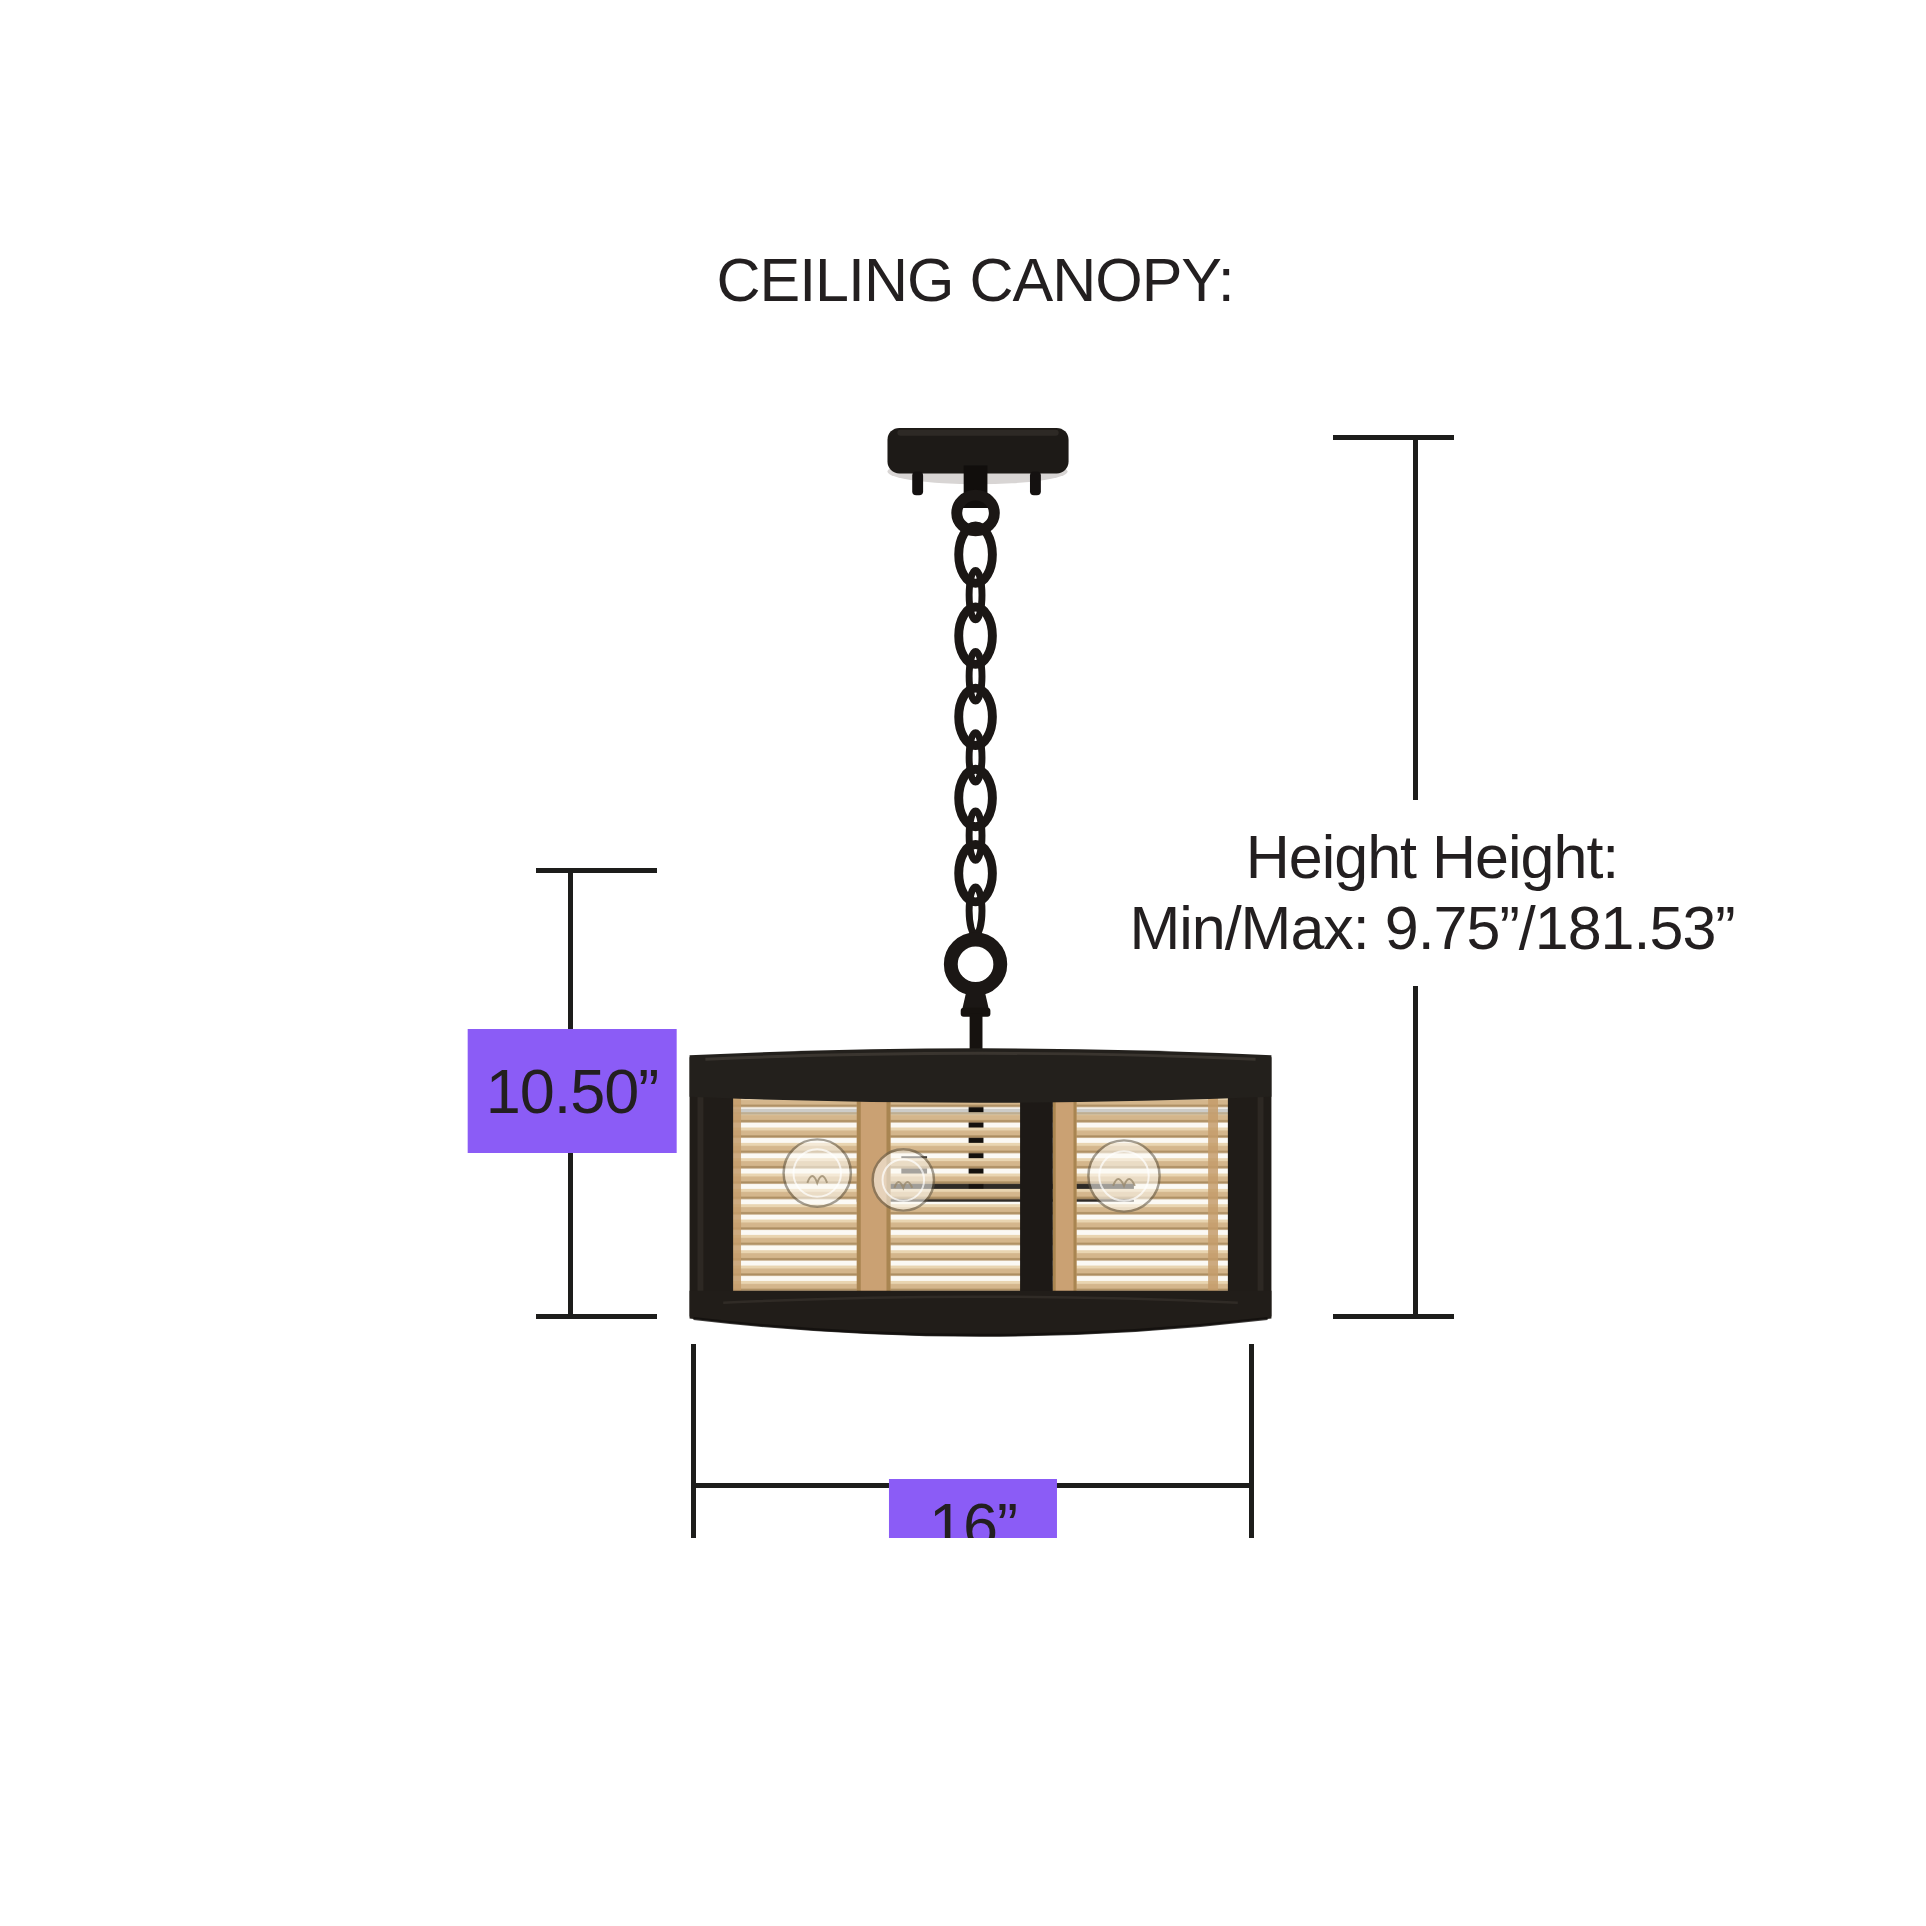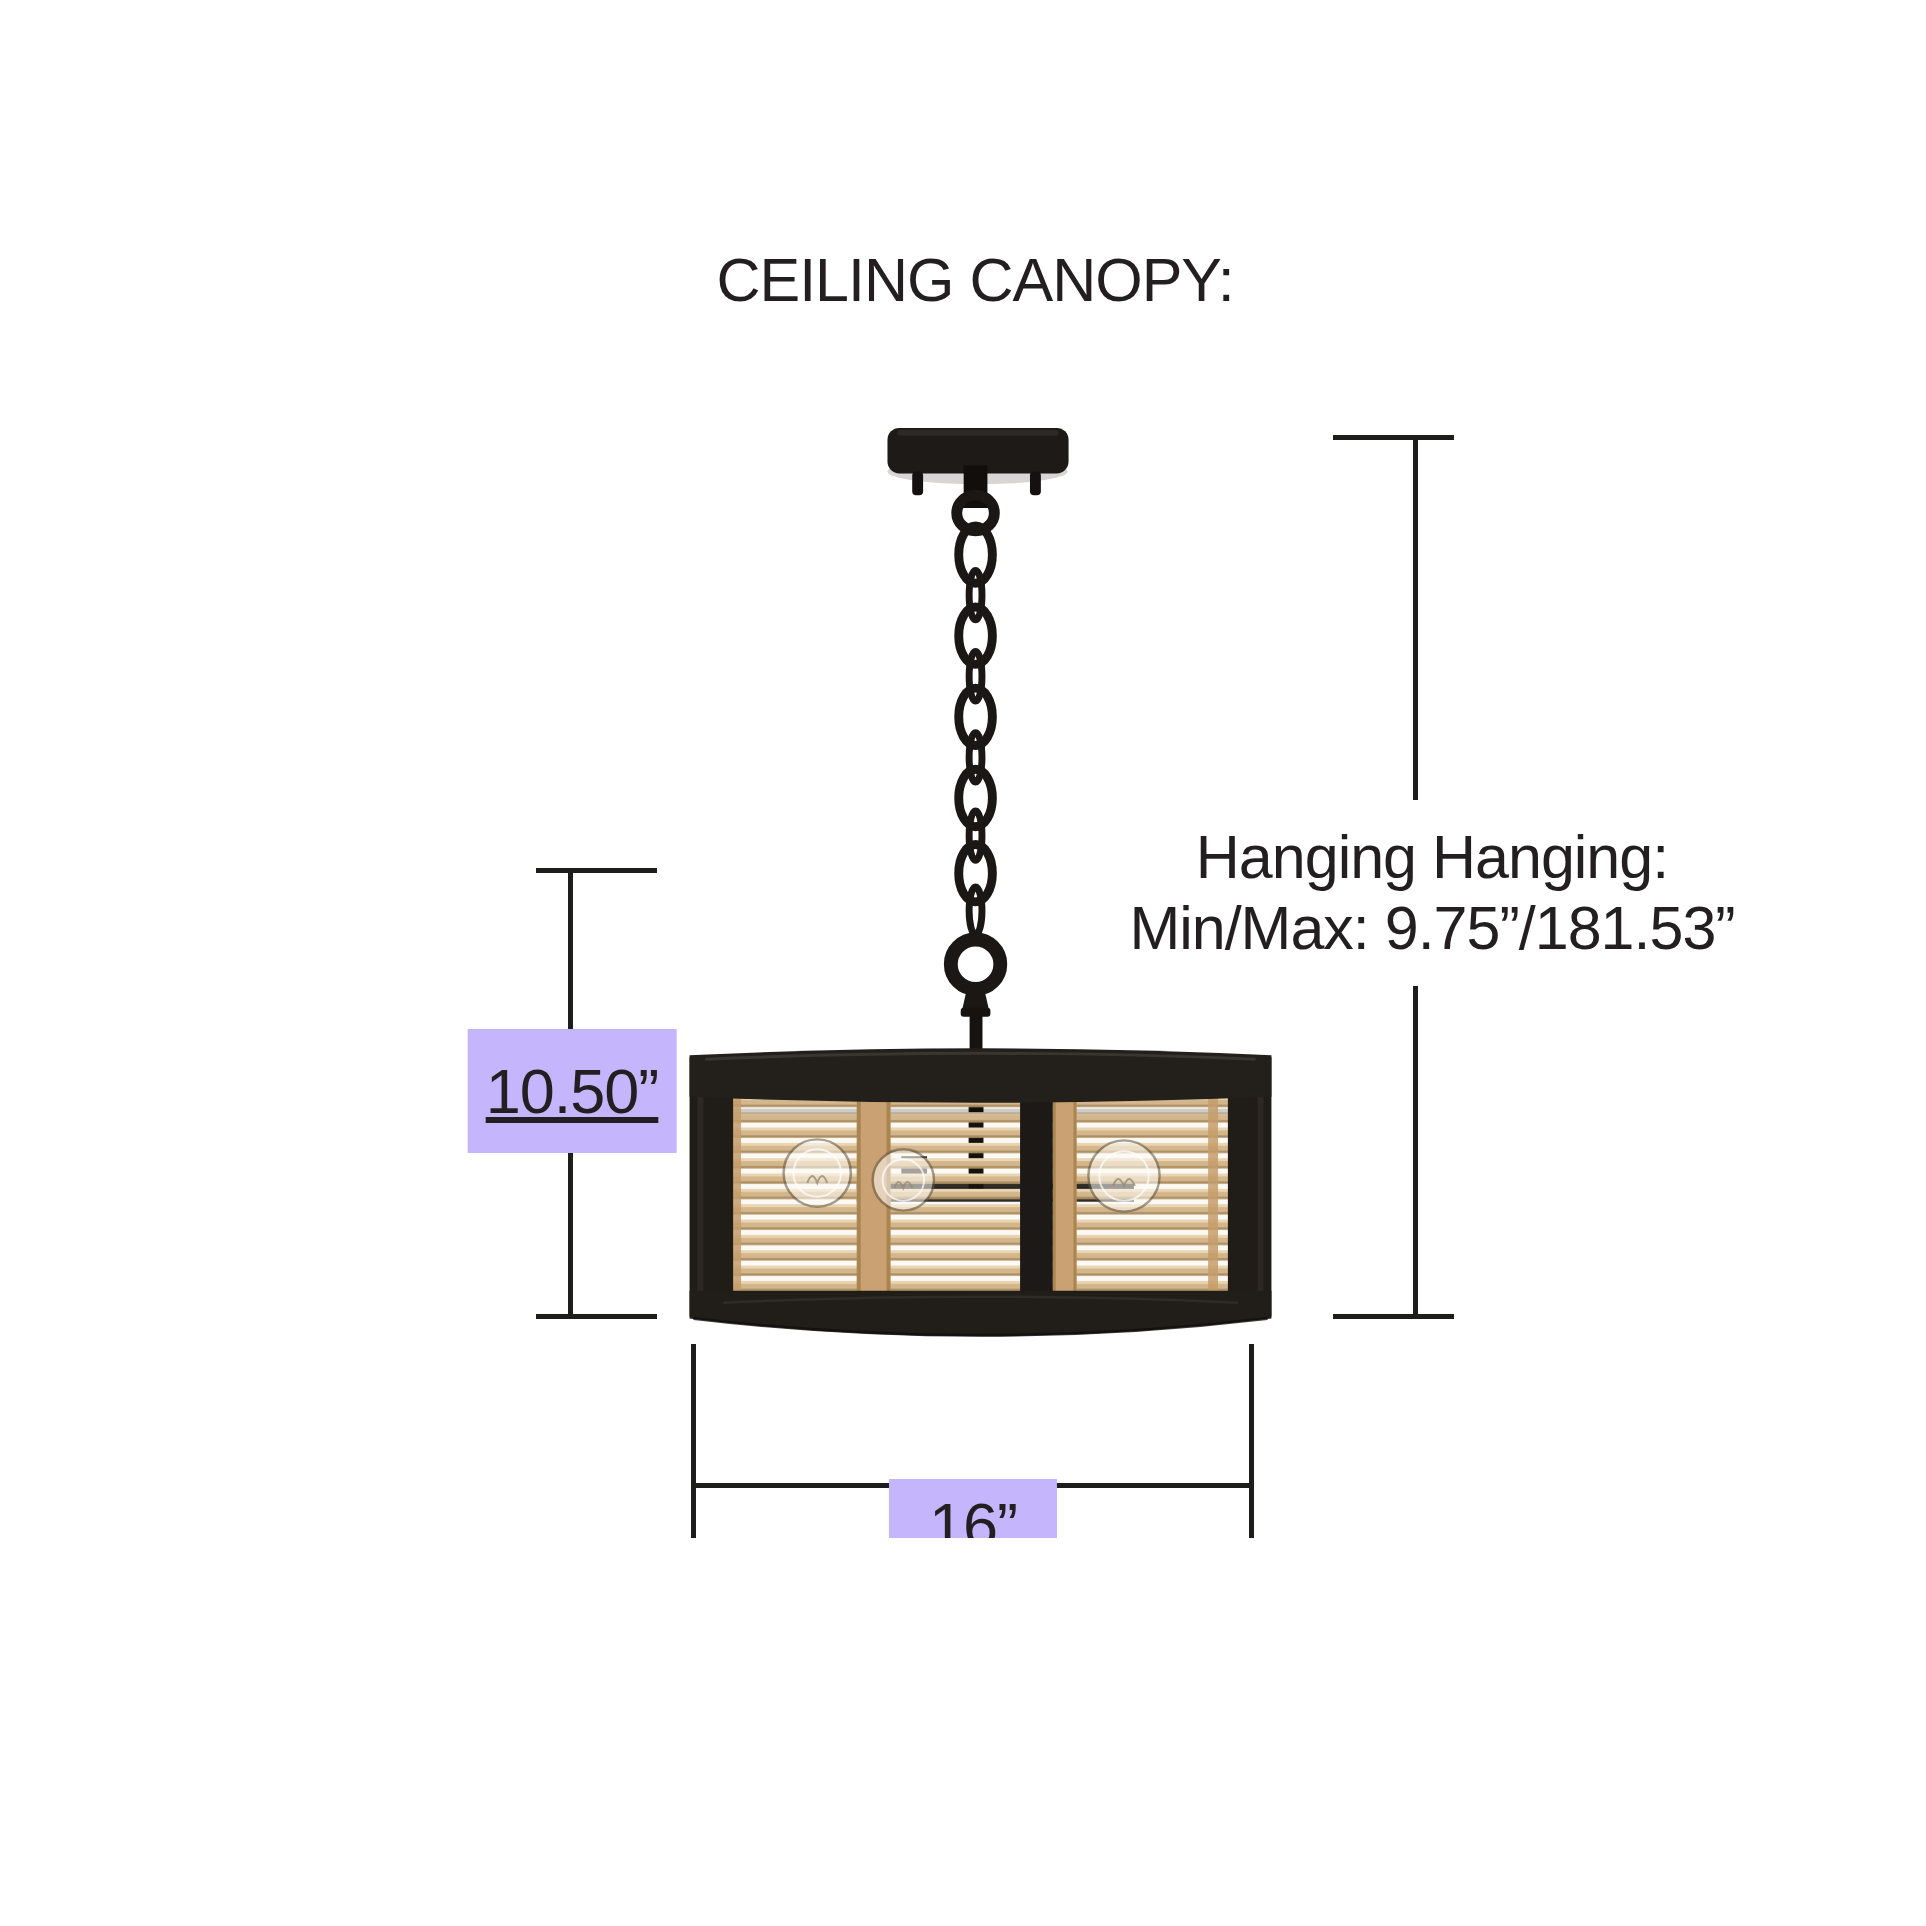--- a/index.html
+++ b/index.html
@@ -1,40 +1,40 @@
 <!DOCTYPE html>
 <html><head>
 <meta charset="utf-8">
 <style>
   html,body{margin:0;padding:0;background:#ffffff;}
   #canvas{position:relative;width:1927px;height:1538px;background:#ffffff;overflow:hidden;
           font-family:"Liberation Sans", sans-serif;color:#231f20;}
   .txt{position:absolute;text-align:center;font-size:61px;letter-spacing:-1px;
        line-height:75px;color:#231f20;white-space:nowrap;}
   .txt-center{transform:translateX(-50%);}
-  .dim-label{position:absolute;transform:translate(-50%,-50%);background:#c4b5fd;
-             font-size:63px;letter-spacing:-1px;color:#231f20;white-space:nowrap;z-index:6;text-decoration:underline;}
+  .dim-label{position:absolute;transform:translate(-50%,-50%);background:#8b5cf6;
+             font-size:63px;letter-spacing:-1px;color:#231f20;white-space:nowrap;z-index:6;}
   .dim-line{position:absolute;background:#1d1d1b;z-index:4;}
   .label-block{position:absolute;background:#ffffff;z-index:6;text-align:center;}
   svg{position:absolute;z-index:2;}
 </style>
 </head>
 <body>
 
 <div id="canvas">
 
   <div class="txt txt-center" style="left:975px;top:243px;">
     <div>CEILING CANOPY:</div>
   </div>
 
   <div class="dim-line" style="left:1413px;top:437px;width:5px;height:882px;"></div>
   <div class="dim-line" style="left:1333px;top:435px;width:121px;height:5px;"></div>
   <div class="dim-line" style="left:1333px;top:1314px;width:121px;height:5px;"></div>
   <div class="label-block txt" style="left:1432px;top:800px;transform:translateX(-50%);padding:22px 26px;line-height:71px;">
-    <div>Hanging Hanging:</div>
+    <div>Height Height:</div>
     <div>Min/Max: 9.75”/181.53”</div>
   </div>
 
   <div class="dim-line" style="left:568px;top:870px;width:5px;height:448px;"></div>
   <div class="dim-line" style="left:536px;top:868px;width:121px;height:5px;"></div>
   <div class="dim-line" style="left:536px;top:1314px;width:121px;height:5px;"></div>
   <div class="dim-label" style="left:572px;top:1091px;padding:26px 18px;">10.50”</div>
 
   <div class="dim-line" style="left:691px;top:1483px;width:563px;height:5px;"></div>
   <div class="dim-line" style="left:691px;top:1344px;width:5px;height:198px;"></div>

